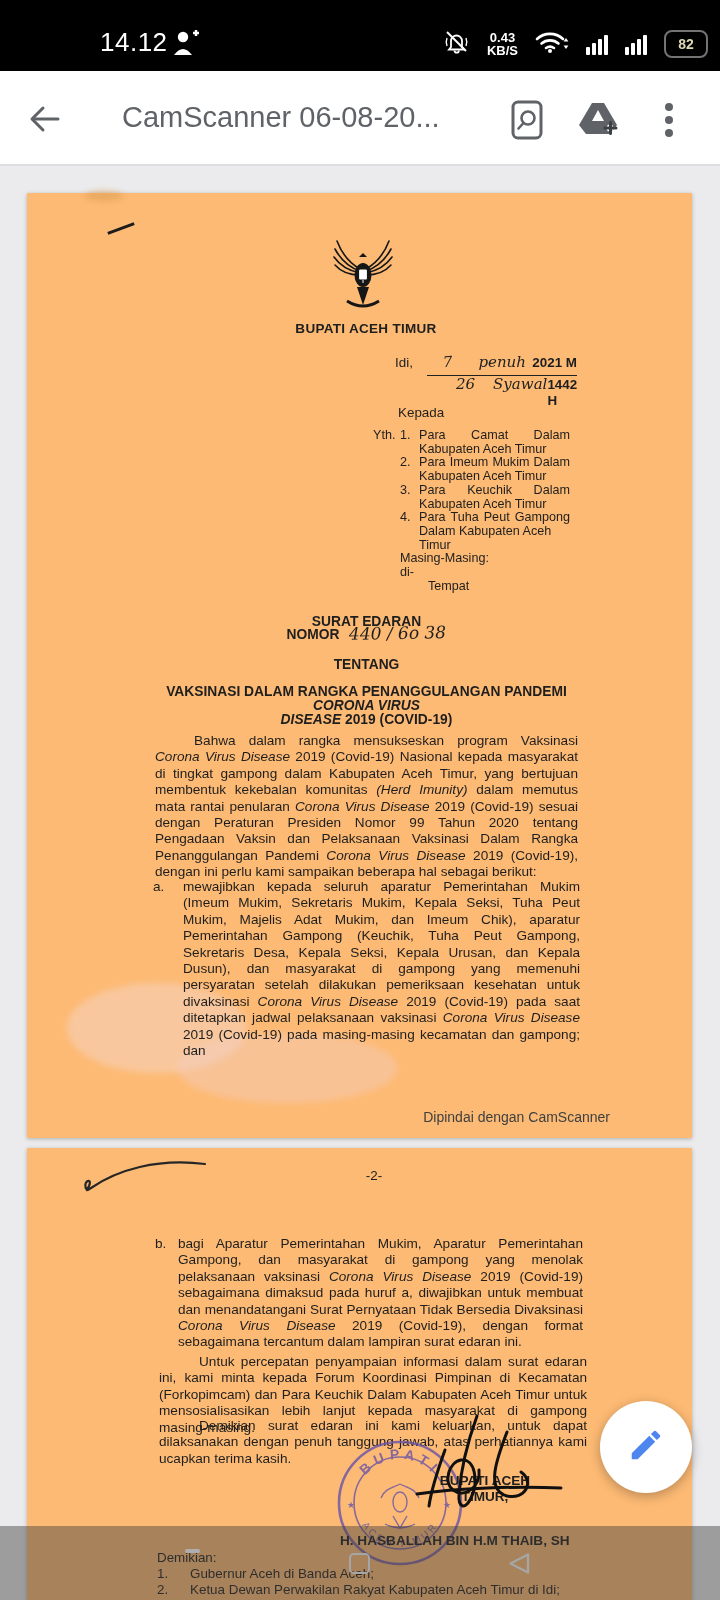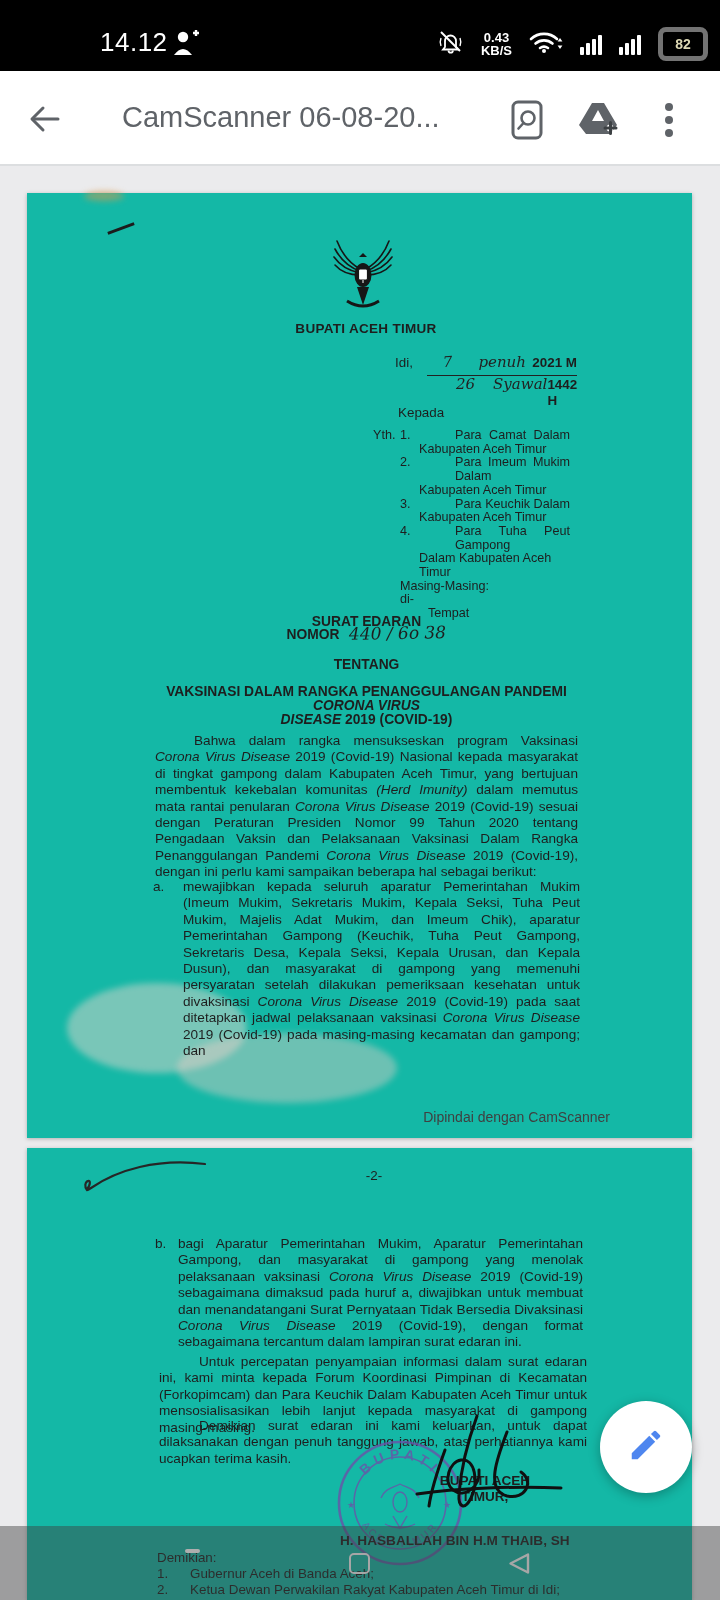--- a/index.html
+++ b/index.html
@@ -8,29 +8,29 @@
   .abs{position:absolute;}
 
   
   #status-bar{left:0;top:0;width:720px;height:71px;background:#000;color:#fff;}
   #sb-time{left:100px;top:27px;font-size:26px;letter-spacing:.5px;}
   #sb-left-icons{left:172px;top:30px;}
   #sb-right{right:12px;top:24px;display:flex;align-items:center;gap:17px;height:40px;}
   .sb-speed{display:flex;flex-direction:column;align-items:center;line-height:13px;font-size:13px;font-weight:bold;}
   .sig-group{display:flex;align-items:flex-end;gap:2px;height:21px;}
   .sig-bar{width:4px;background:#fff;border-radius:1px;}
-  .battery{width:40px;height:24px;border:5px solid #737373;border-radius:8px;display:flex;align-items:center;justify-content:center;font-size:14px;font-weight:bold;color:#ddd8b4;}
+  .battery{width:40px;height:24px;border:2px solid #737373;border-radius:8px;display:flex;align-items:center;justify-content:center;font-size:14px;font-weight:bold;color:#ddd8b4;}
 
   
   #app-bar{left:0;top:71px;width:720px;height:93px;background:#fff;border-bottom:2px solid #dcdee0;}
   #app-bar-title{left:122px;top:30px;font-size:29px;color:#5f6368;white-space:nowrap;}
   .bar-btn{display:flex;align-items:center;justify-content:center;}
 
   
-  .page{background:#14b8a6;box-shadow:0 1px 4px rgba(0,0,0,.25);color:#1e1e1e;}
+  .page{background:#fdba74;box-shadow:0 1px 4px rgba(0,0,0,.25);color:#1e1e1e;}
   #page1{left:27px;top:193px;width:665px;height:945px;}
   #page2{left:27px;top:1148px;width:665px;height:452px;overflow:hidden;}
   .doc{font-size:13.6px;line-height:16.4px;}
   .just{text-align:justify;}
   .b{font-weight:bold;}
   .it{font-style:italic;}
   .hand{font-family:"DejaVu Serif",serif;font-style:italic;font-size:15px;color:#222;}
   .hang-label{position:absolute;}
   .smudge{border-radius:50%;filter:blur(3px);}
 
@@ -42,21 +42,21 @@
   .date-row{display:flex;align-items:baseline;height:19px;}
   #date-underline{left:32px;right:0;top:21px;height:0;border-bottom:1.6px solid #222;}
 
   
   #kepada{left:371px;top:212px;font-size:13.4px;}
   #yth-block{left:346px;top:236px;width:200px;font-size:12.6px;line-height:13.7px;}
   .yth-row{display:flex;}
   .yth-col-label{width:27px;flex:none;}
   .yth-col-num{width:19px;flex:none;}
   .yth-col-text{width:151px;flex:none;}
-  .jl{text-align:justify;text-align-last:justify;margin-left:36px;}
+  .jl{text-align:justify;text-align-last:justify;}
   .yth-tail{margin-left:27px;}
 
   
   .h-center{left:128px;width:423px;text-align:center;font-weight:bold;font-size:13.8px;}
   #nomor-row{left:128px;top:432px;width:423px;display:flex;justify-content:center;align-items:baseline;gap:10px;}
   #nomor-value{font-family:"DejaVu Serif",serif;font-style:italic;font-size:17px;transform:rotate(-1deg);}
 
   
   .para{left:128px;width:423px;}
   .pt-text{width:397px;}

